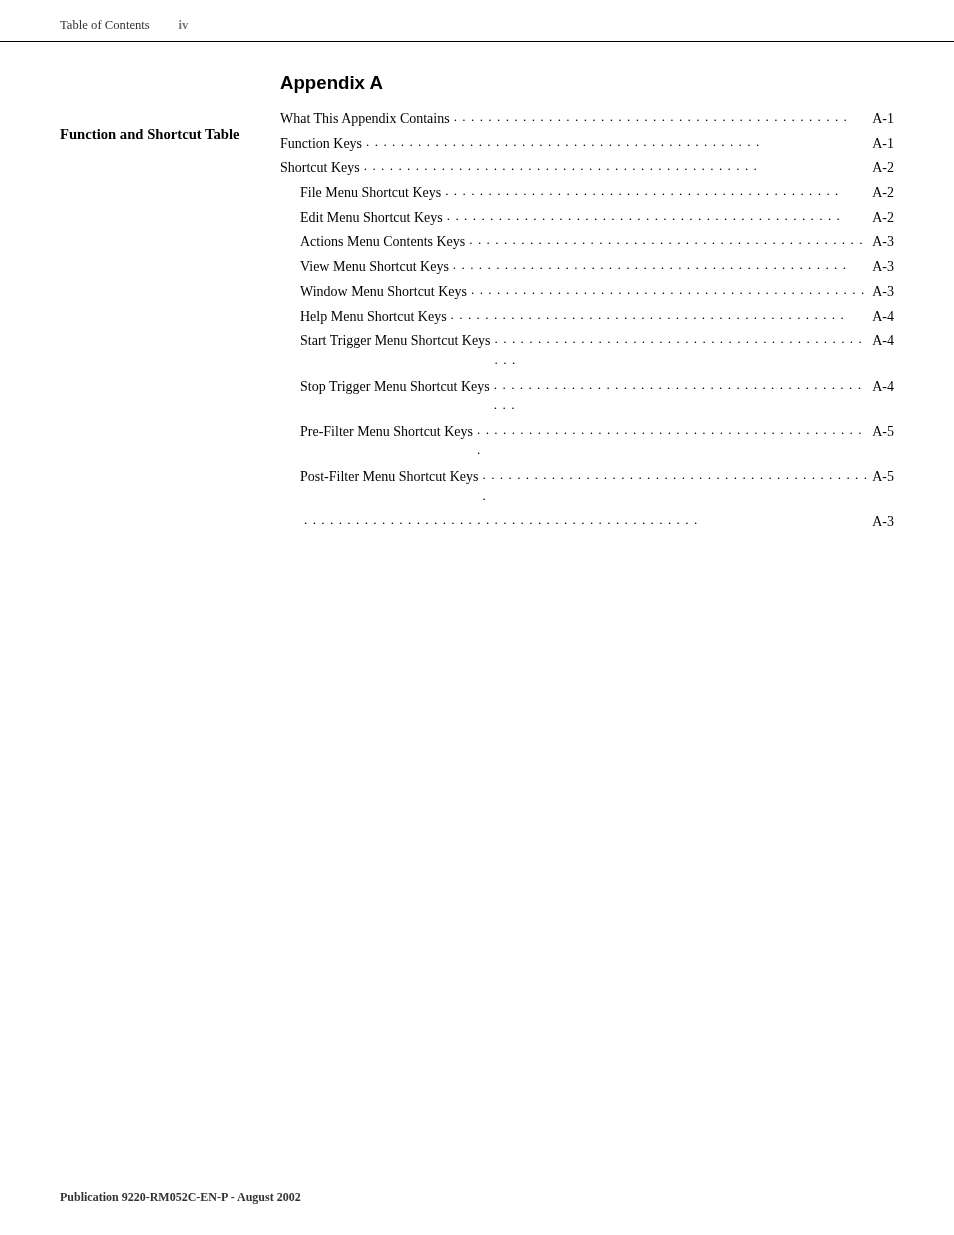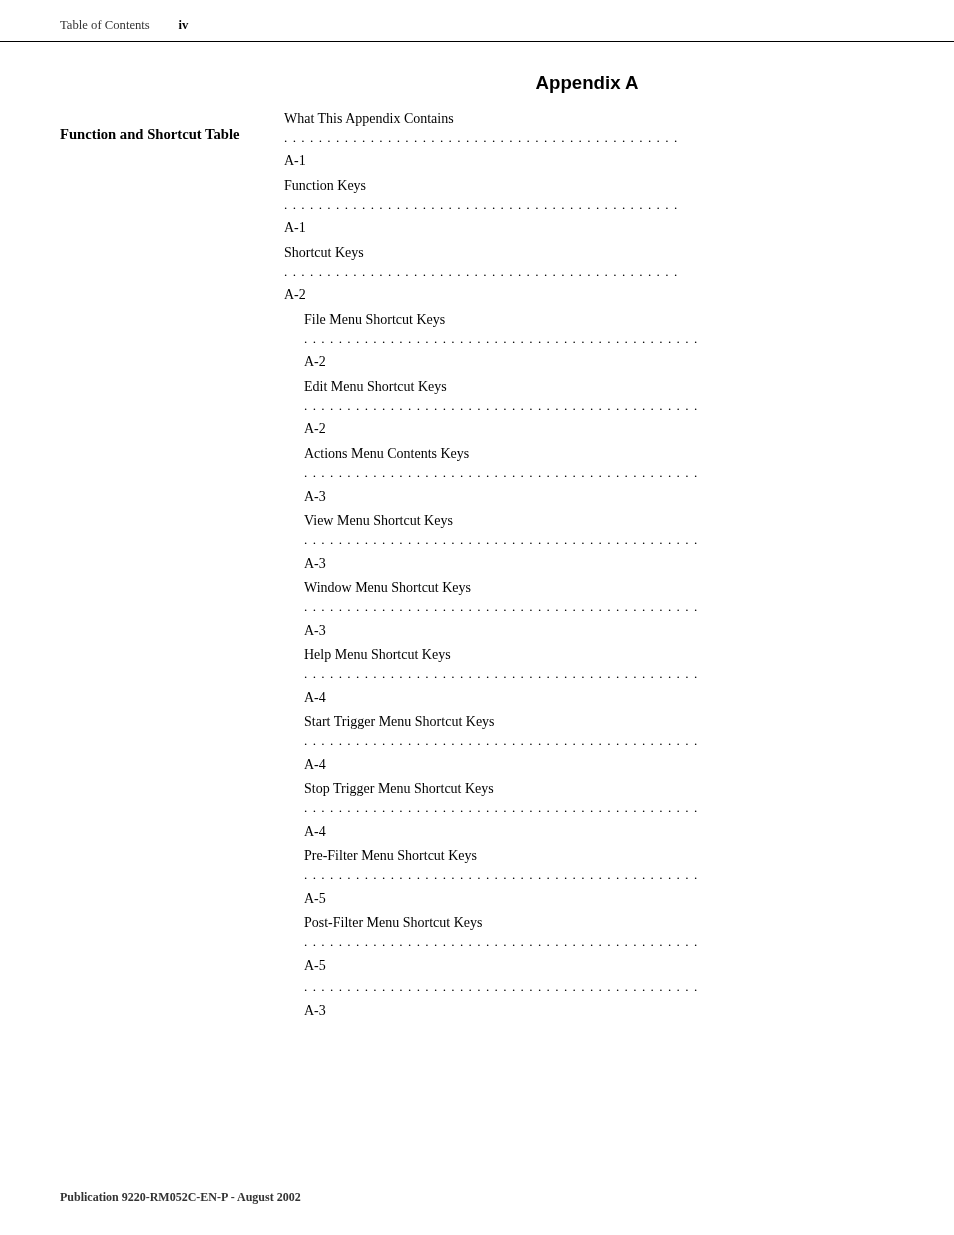--- a/index.html
+++ b/index.html
@@ -41,21 +41,21 @@
 
     .header-separator {
       margin: 0 8px;
       color: #333;
       font-size: 9.5pt;
     }
 
     .header-right {
       font-size: 9.5pt;
       font-weight: bold;
-      color: #000000;
+      color: #737373;
     }
 
     
     .content {
       padding: 30px 60px 60px 60px;
       display: flex;
       flex-direction: row;
     }
 
     .left-column {
@@ -65,33 +65,32 @@
     }
 
     .section-title {
       font-weight: bold;
       font-size: 11pt;
       line-height: 1.4;
     }
 
     .right-column {
       flex: 1;
-      text-align: center;
     }
 
     .appendix-heading {
       font-size: 14pt;
       font-weight: bold;
       margin-bottom: 14px;
       font-family: Arial, Helvetica, sans-serif;
     }
 
     .toc-entry {
       display: flex;
-      flex-direction: column;
+      flex-direction: row;
       justify-content: space-between;
       align-items: baseline;
       margin-bottom: 3px;
       font-size: 10.5pt;
       line-height: 1.55;
     }
 
     .toc-entry.indented-1 {
       padding-left: 20px;
     }

